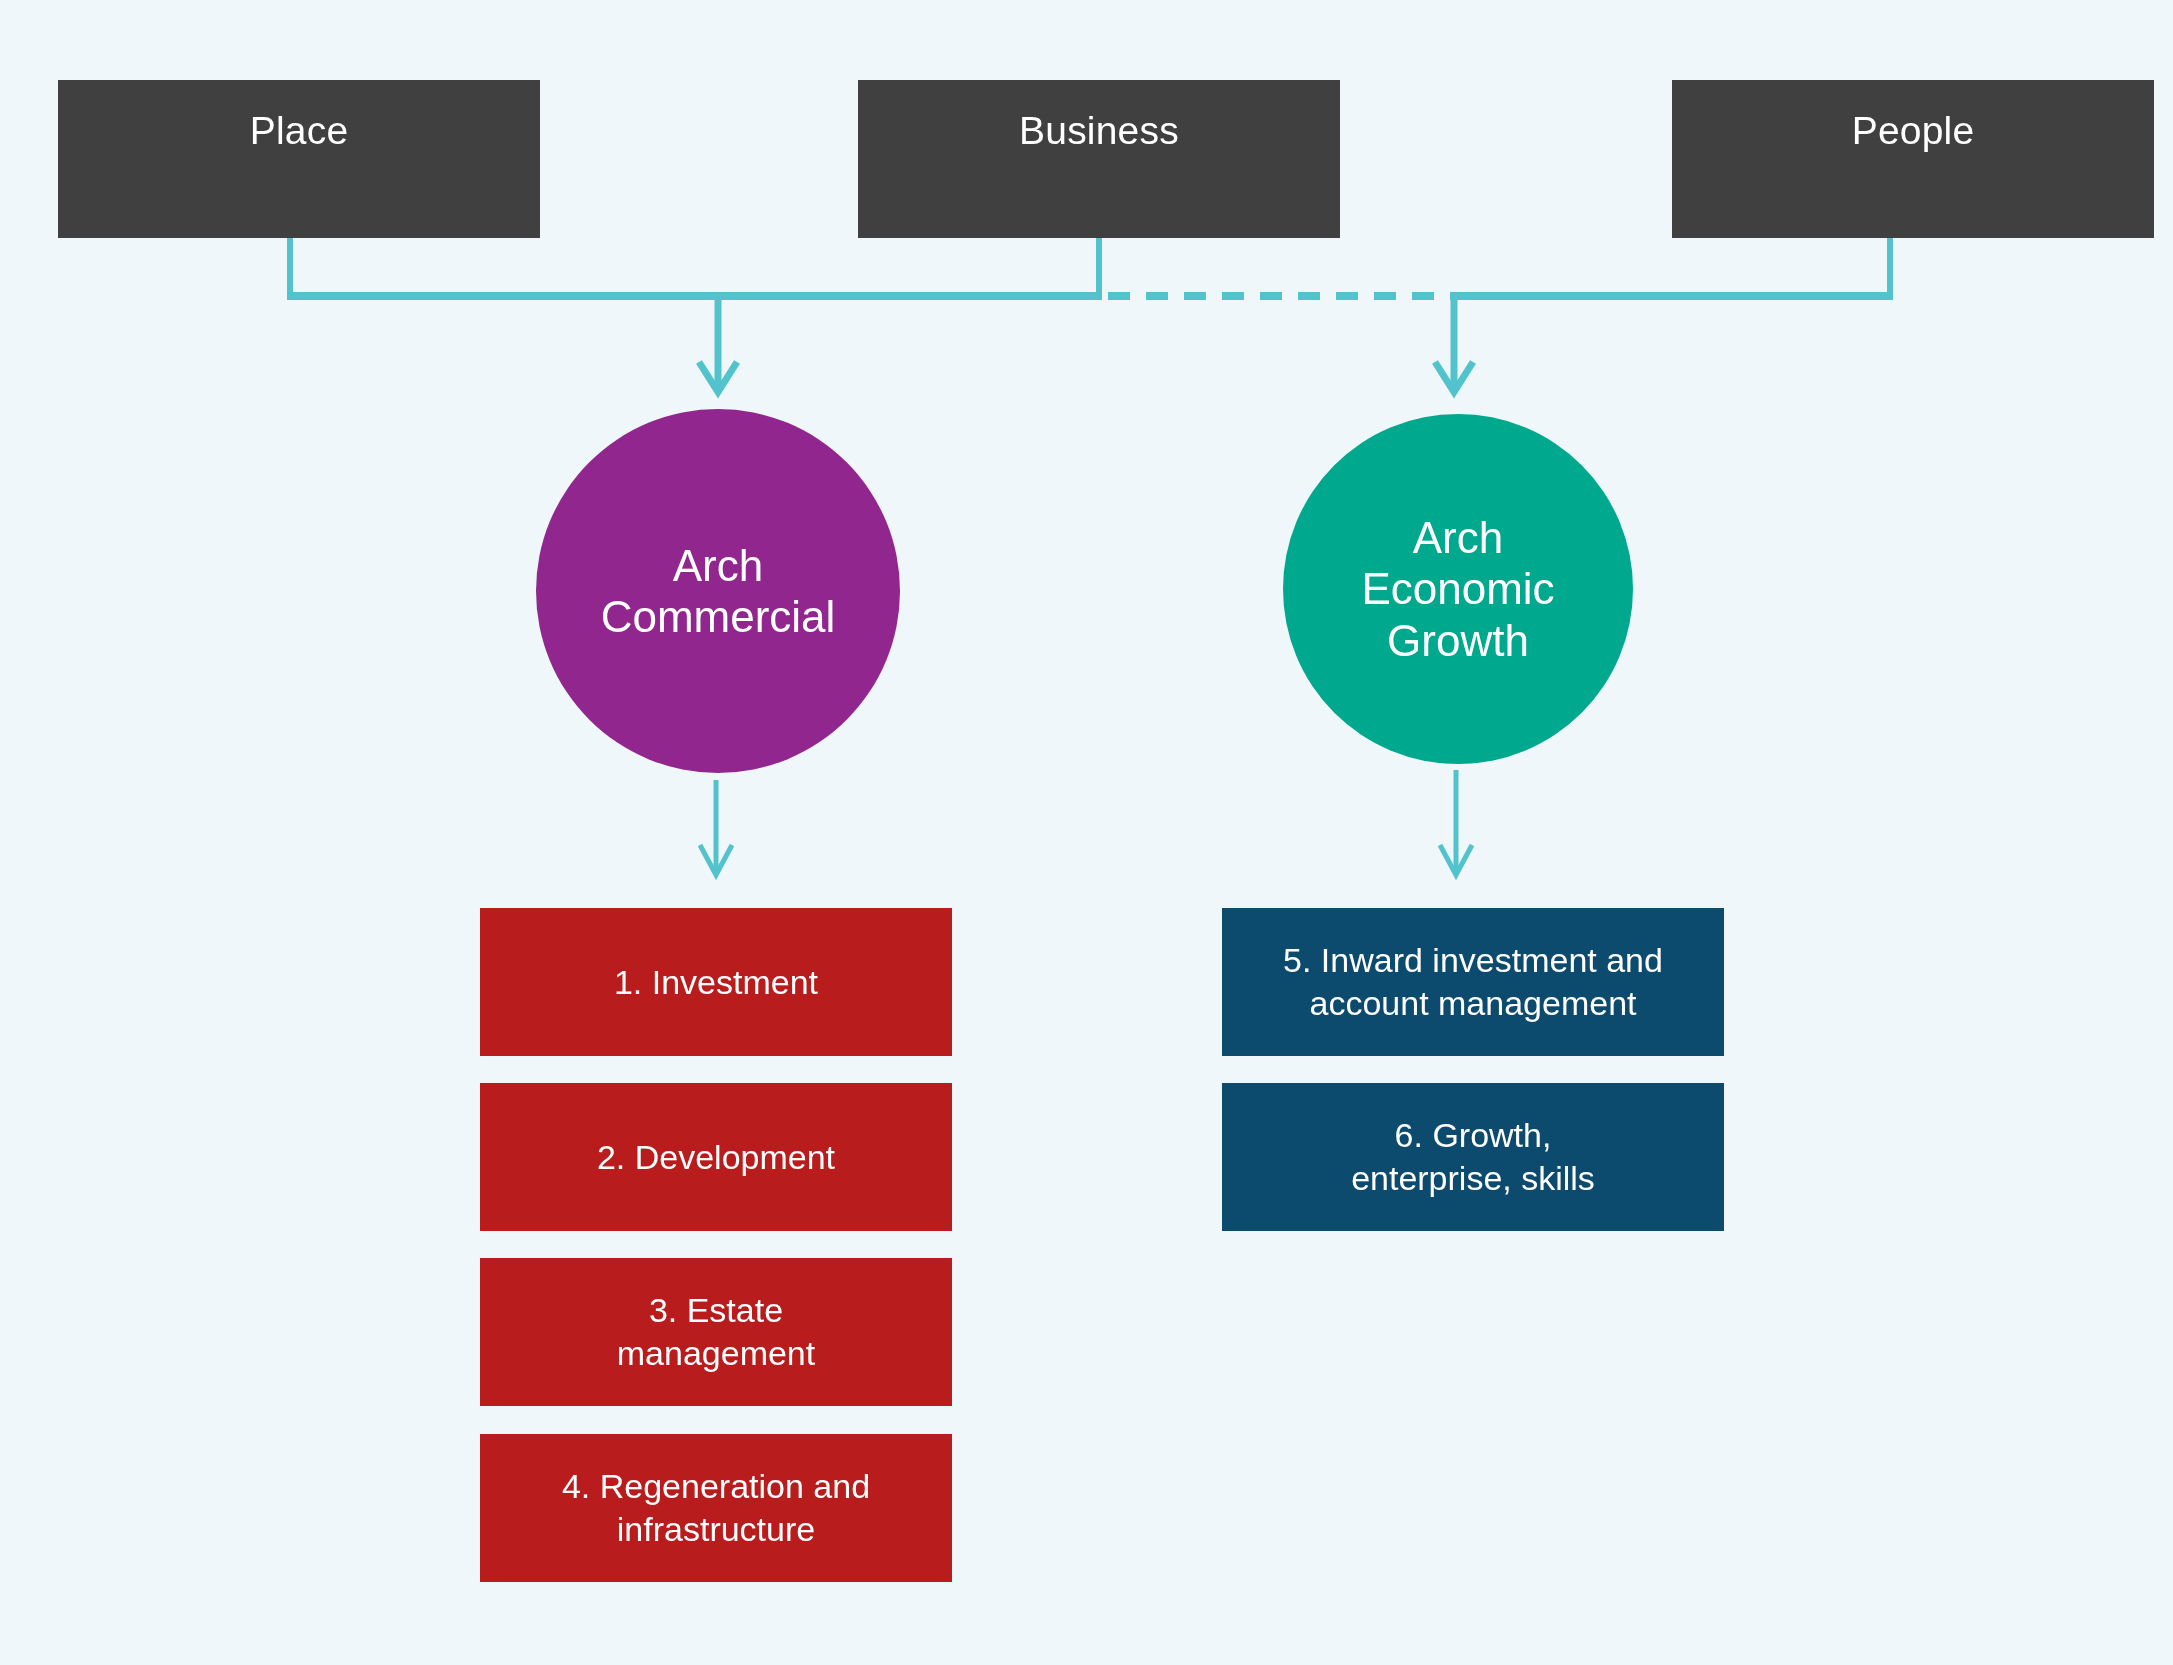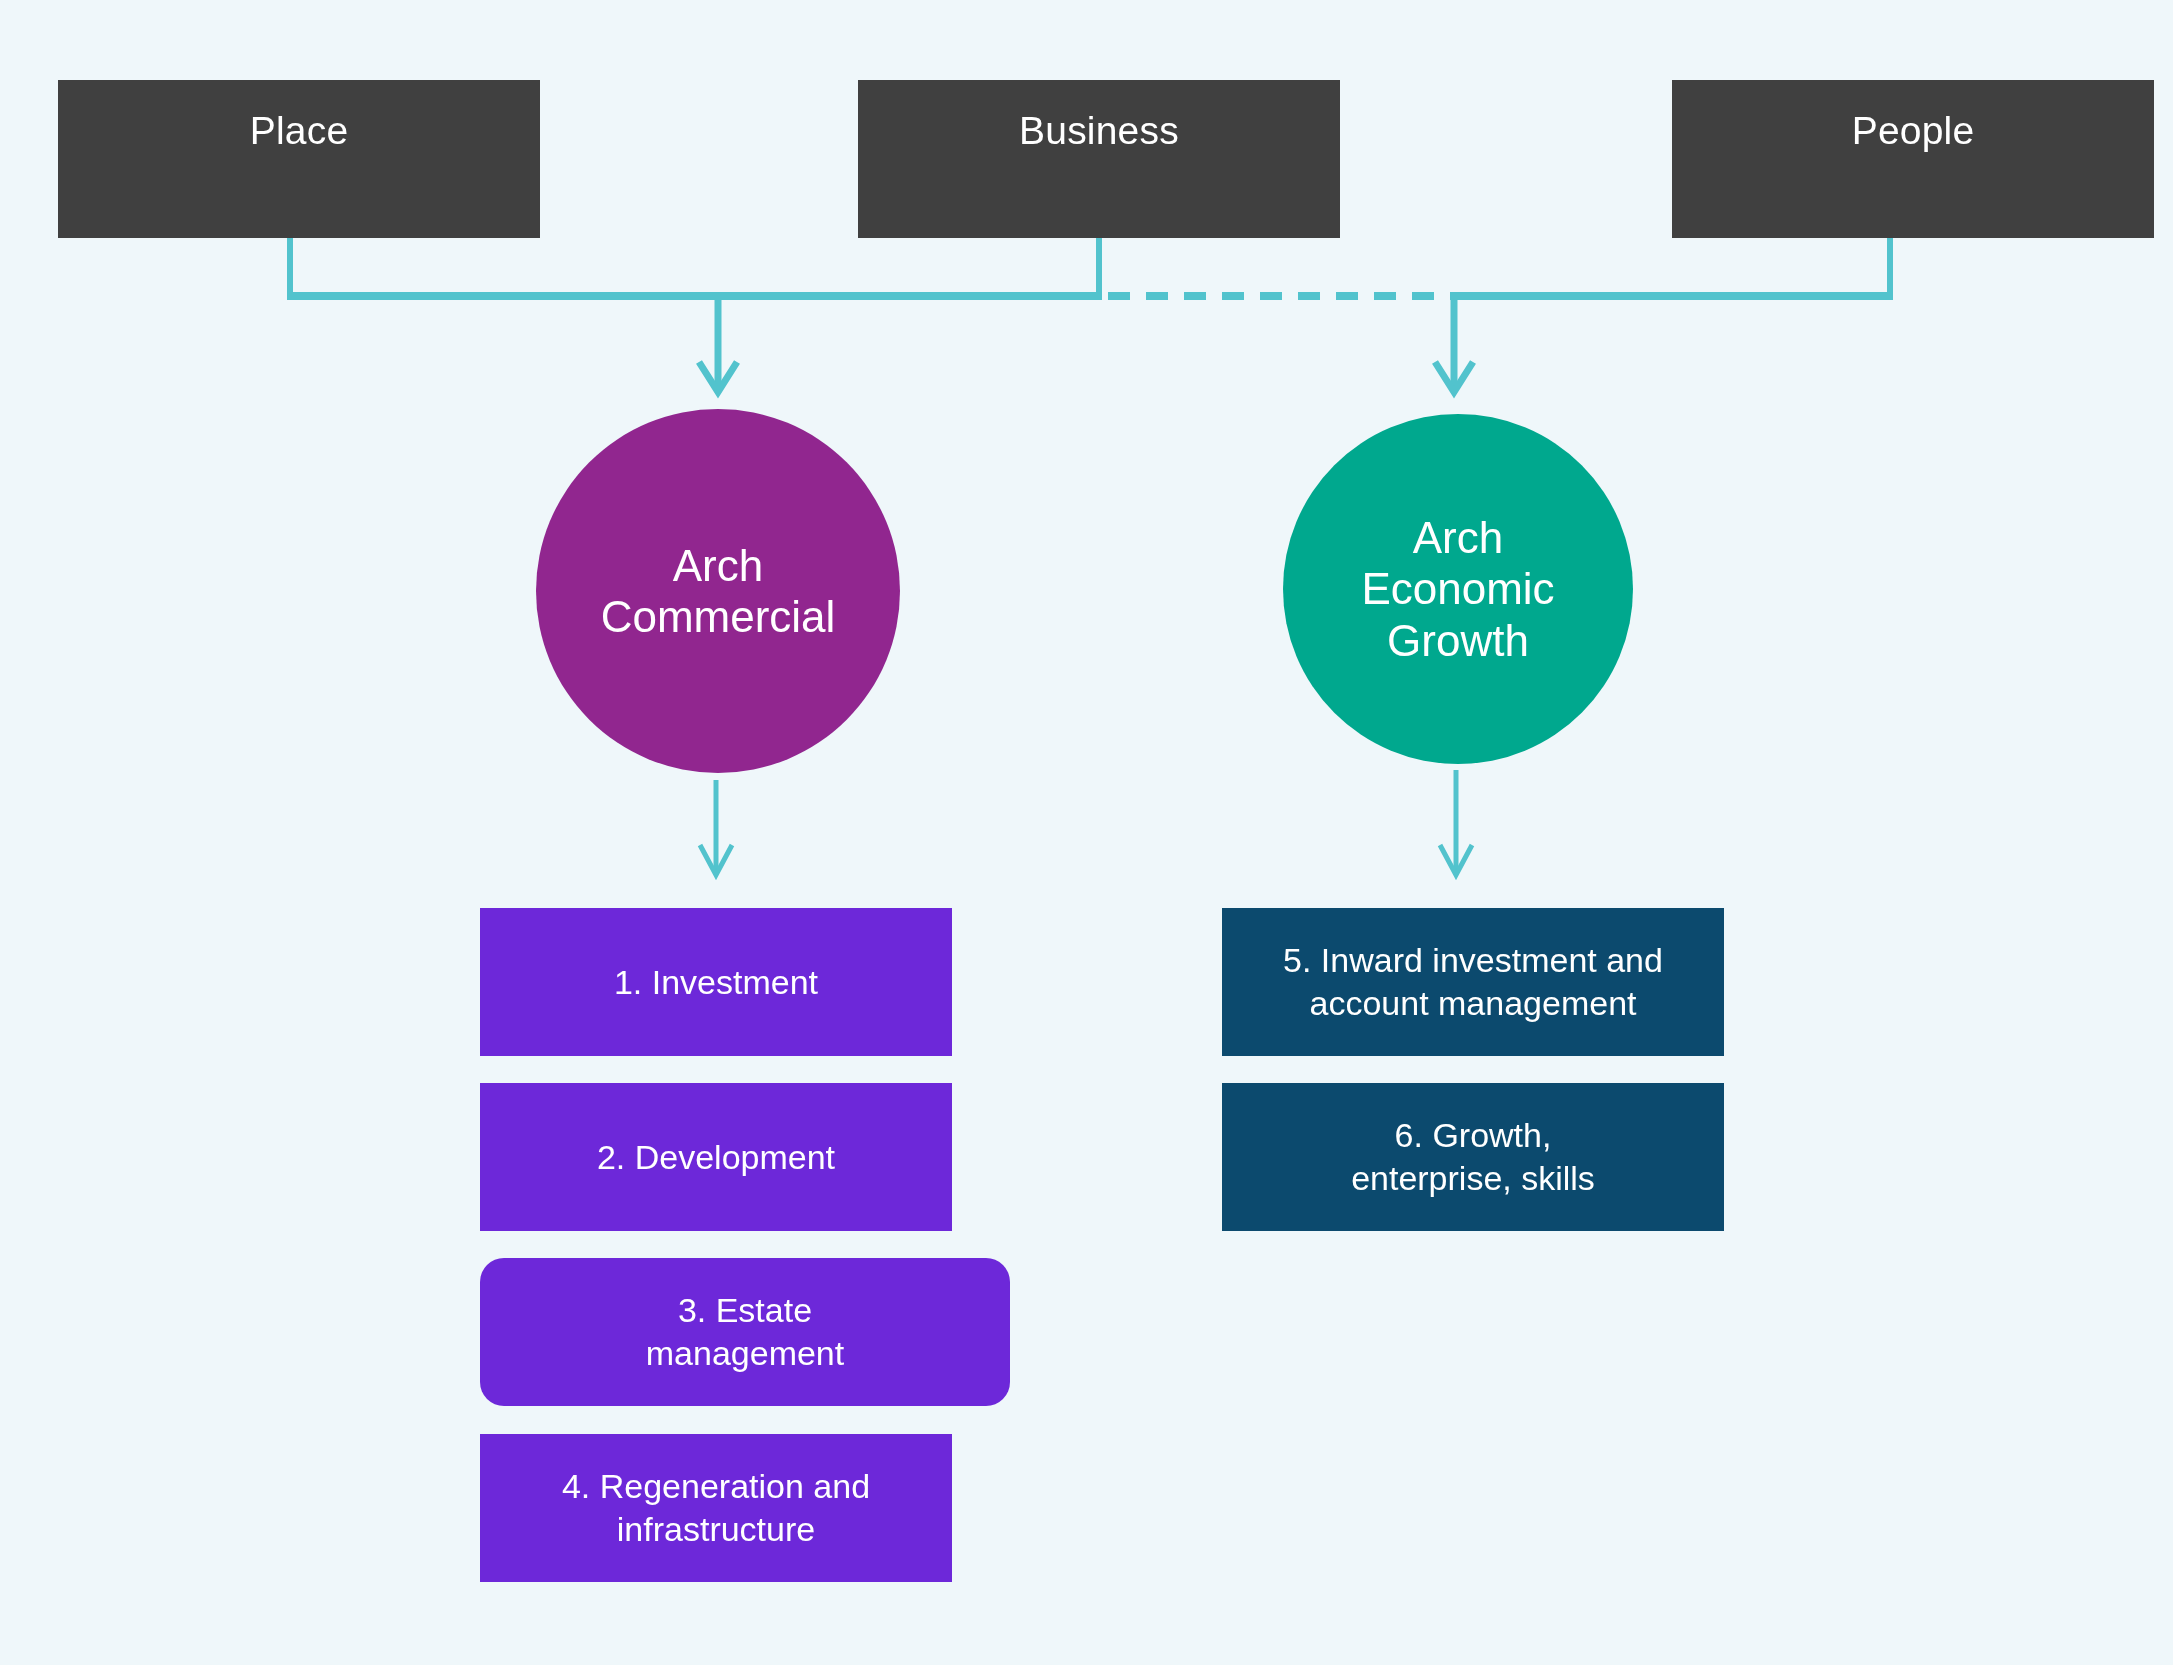--- a/index.html
+++ b/index.html
@@ -44,26 +44,26 @@
   .item-box{
     position:absolute;
     display:flex;align-items:center;justify-content:center;
     text-align:center;
     color:#FFFFFF;
     font-size:34px;
     line-height:1.26;
     font-weight:400;
   }
   .item-box .lbl{display:block;white-space:pre-line;padding:0 14px;}
-  .purple{background:#6d28d9;}
+  .purple{background:#b91c1c;}
   .teal{background:#0c4a6e;}
 
   #item-1{left:480px;top:908px; width:472px;height:148px;}
   #item-2{left:480px;top:1083px;width:472px;height:148px;}
-  #item-3{left:480px;top:1258px;width:530px;height:148px;border-radius:24px;}
+  #item-3{left:480px;top:1258px;width:472px;height:148px;}
   #item-4{left:480px;top:1434px;width:472px;height:148px;}
 
   #item-5{left:1222px;top:908px; width:502px;height:148px;}
   #item-6{left:1222px;top:1083px;width:502px;height:148px;}
 </style>
 </head>
 <body>
 
 <div id="stage">
 

